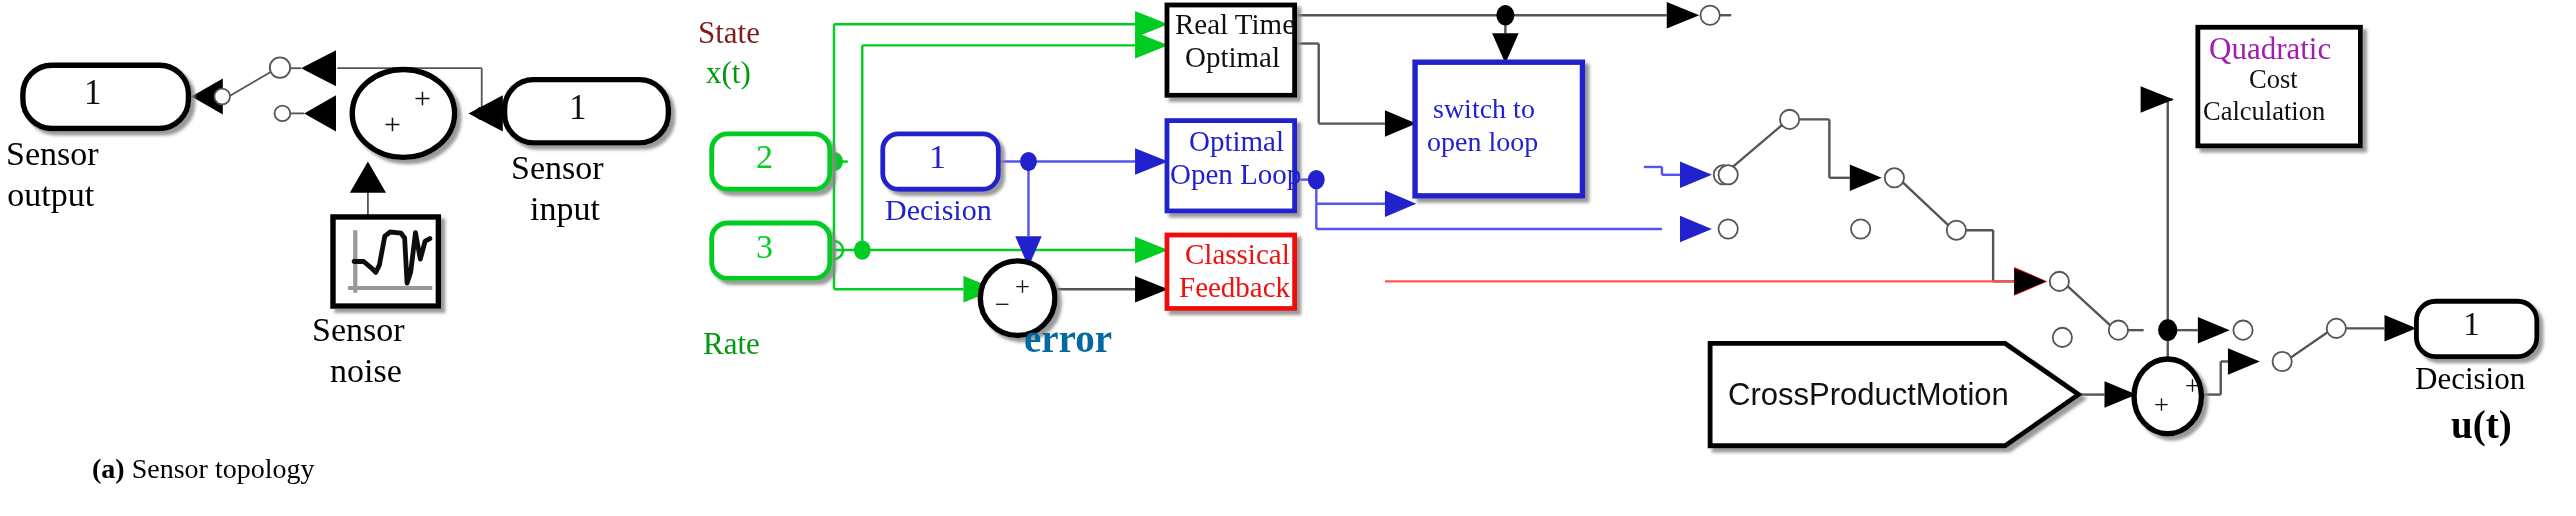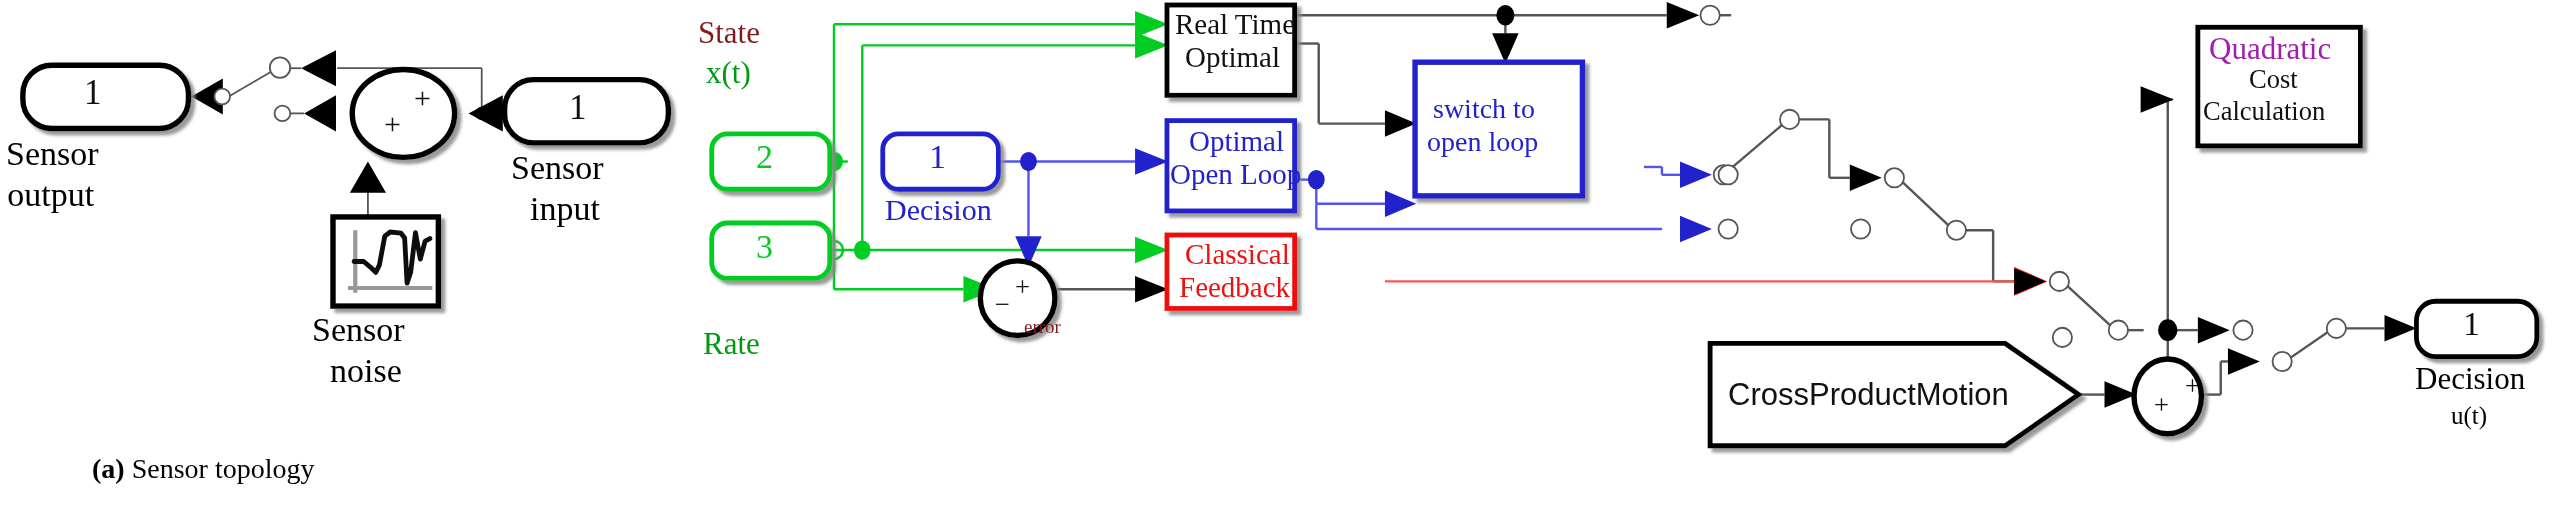--- a/index.html
+++ b/index.html
@@ -301,21 +301,21 @@
 <div class="cap" style="left:698px;top:14.5px;font-size:31px;color:#7f1d1d;text-align:center;">State</div>
 <div class="cap" style="left:706px;top:55px;font-size:31px;color:#009911;">x(t)</div>
 
 <div class="cap" style="left:756px;top:138px;font-size:34px;color:#00cc22;">2</div>
 <div class="cap" style="left:756px;top:228px;font-size:34px;color:#00cc22;">3</div>
 <div class="cap" style="left:703px;top:283px;font-size:31px;color:#009911;margin-top:43px;">Rate</div>
 
 <div class="cap" style="left:929px;top:138px;font-size:34px;color:#2222cc;">1</div>
 <div class="cap" style="left:885px;top:193px;font-size:30px;color:#2222cc;">Decision</div>
 
-<div class="cap" style="left:1024px;top:316px;font-size:19px;color:#7f1d1d;">error</div>
+<div class="cap" style="left:1024px;top:316px;font-size:39px;color:#0369a1;font-weight:bold;">error</div>
 <div class="cap" style="left:1015px;top:272px;font-size:26.5px;color:#111;">+</div>
 <div class="cap" style="left:995px;top:289px;font-size:26.5px;color:#111;">−</div>
 
 <div class="cap" style="left:1175px;top:8.4px;font-size:29px;color:#111;">Real Time</div>
 <div class="cap" style="left:1185px;top:41px;font-size:29px;color:#111;">Optimal</div>
 
 <div class="cap" style="left:1189px;top:125px;font-size:29px;color:#2222cc;">Optimal</div>
 <div class="cap" style="left:1170px;top:158px;font-size:29px;color:#2222cc;">Open Loop</div>
 
 <div class="cap" style="left:1185px;top:238px;font-size:29px;color:#ee1111;">Classical</div>
@@ -328,20 +328,20 @@
 <div class="cap" style="left:2249px;top:64px;font-size:26.5px;color:#111;">Cost</div>
 <div class="cap" style="left:2203px;top:96px;font-size:26.5px;color:#111;">Calculation</div>
 
 <div class="cap" style="left:1728px;top:377px;font-size:31px;color:#111;font-family:'Liberation Sans',sans-serif;">CrossProductMotion</div>
 
 <div class="cap" style="left:2185px;top:371px;font-size:26.5px;color:#111;">+</div>
 <div class="cap" style="left:2154px;top:390px;font-size:26.5px;color:#111;">+</div>
 
 <div class="cap" style="left:2463px;top:305px;font-size:34px;color:#111;">1</div>
 <div class="cap" style="left:2415px;top:361px;font-size:31px;">Decision</div>
-<div class="cap" style="left:2451px;top:402px;font-size:25px;">u(t)</div>
+<div class="cap" style="left:2451px;top:402px;font-size:39px;font-weight:bold;">u(t)</div>
 
 <div class="cap" style="left:92px;top:453px;">
   <b>(a)</b><span> Sensor topology</span>
 </div>
 
 </div>
 
 
 </body></html>

